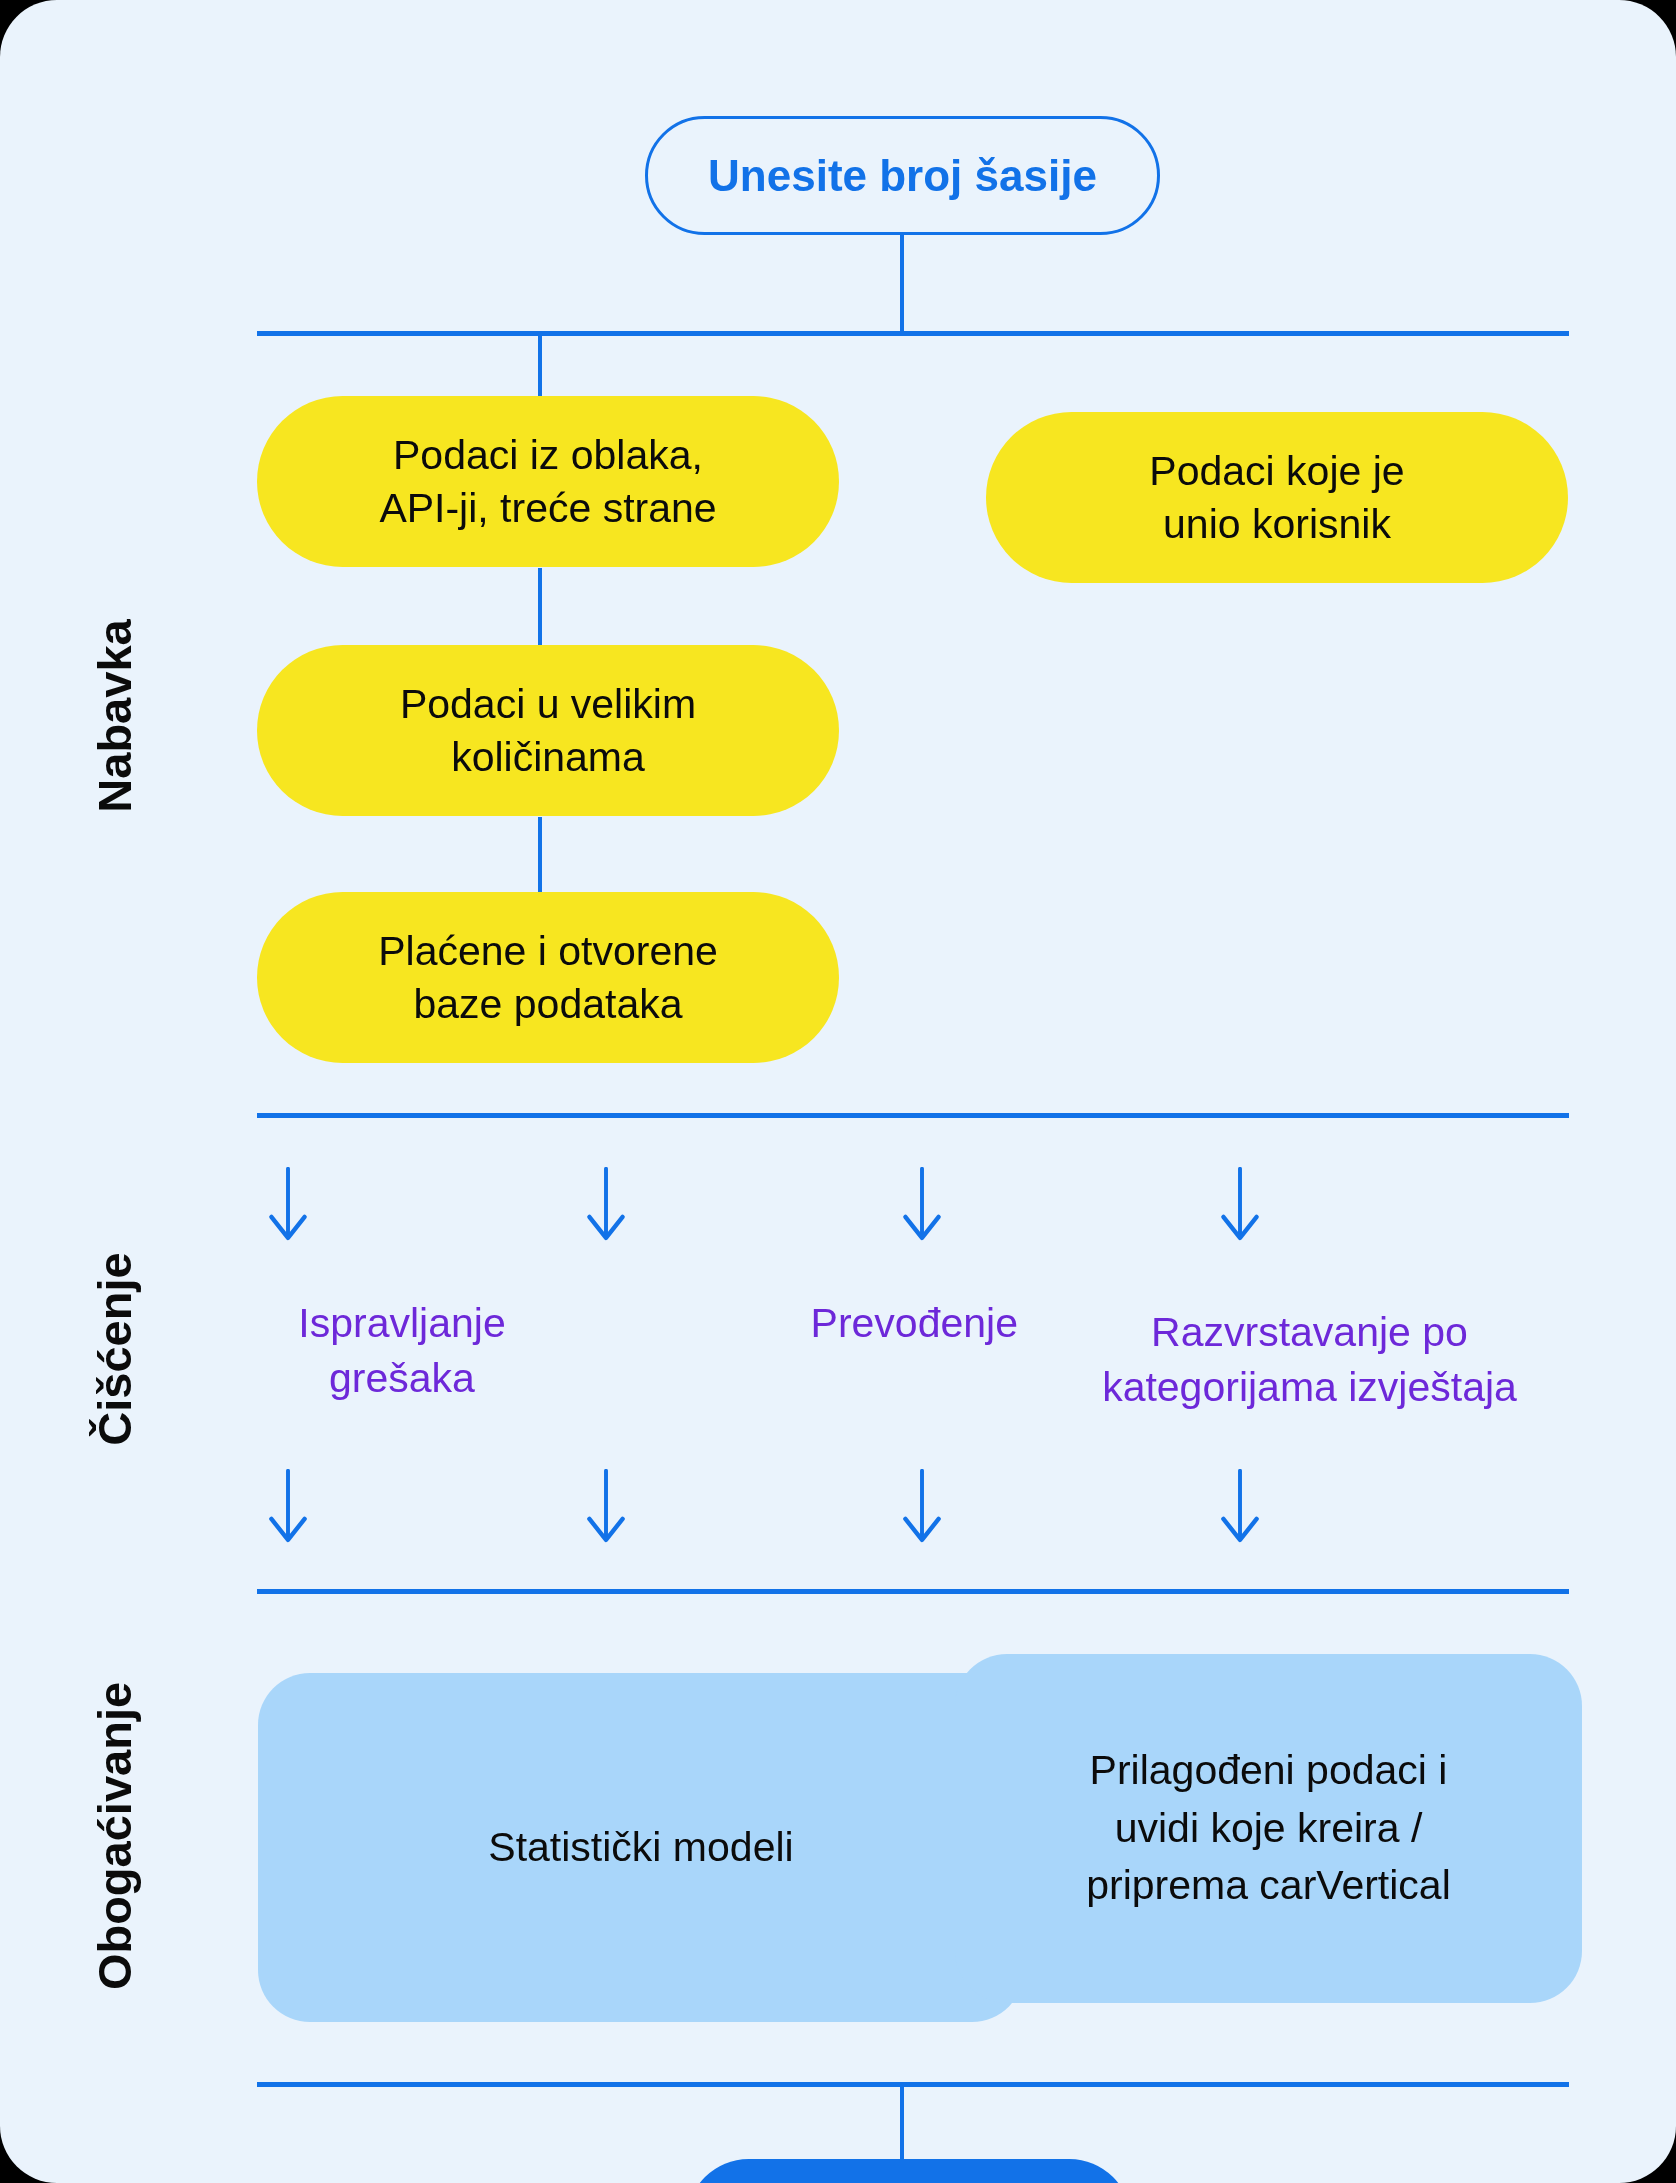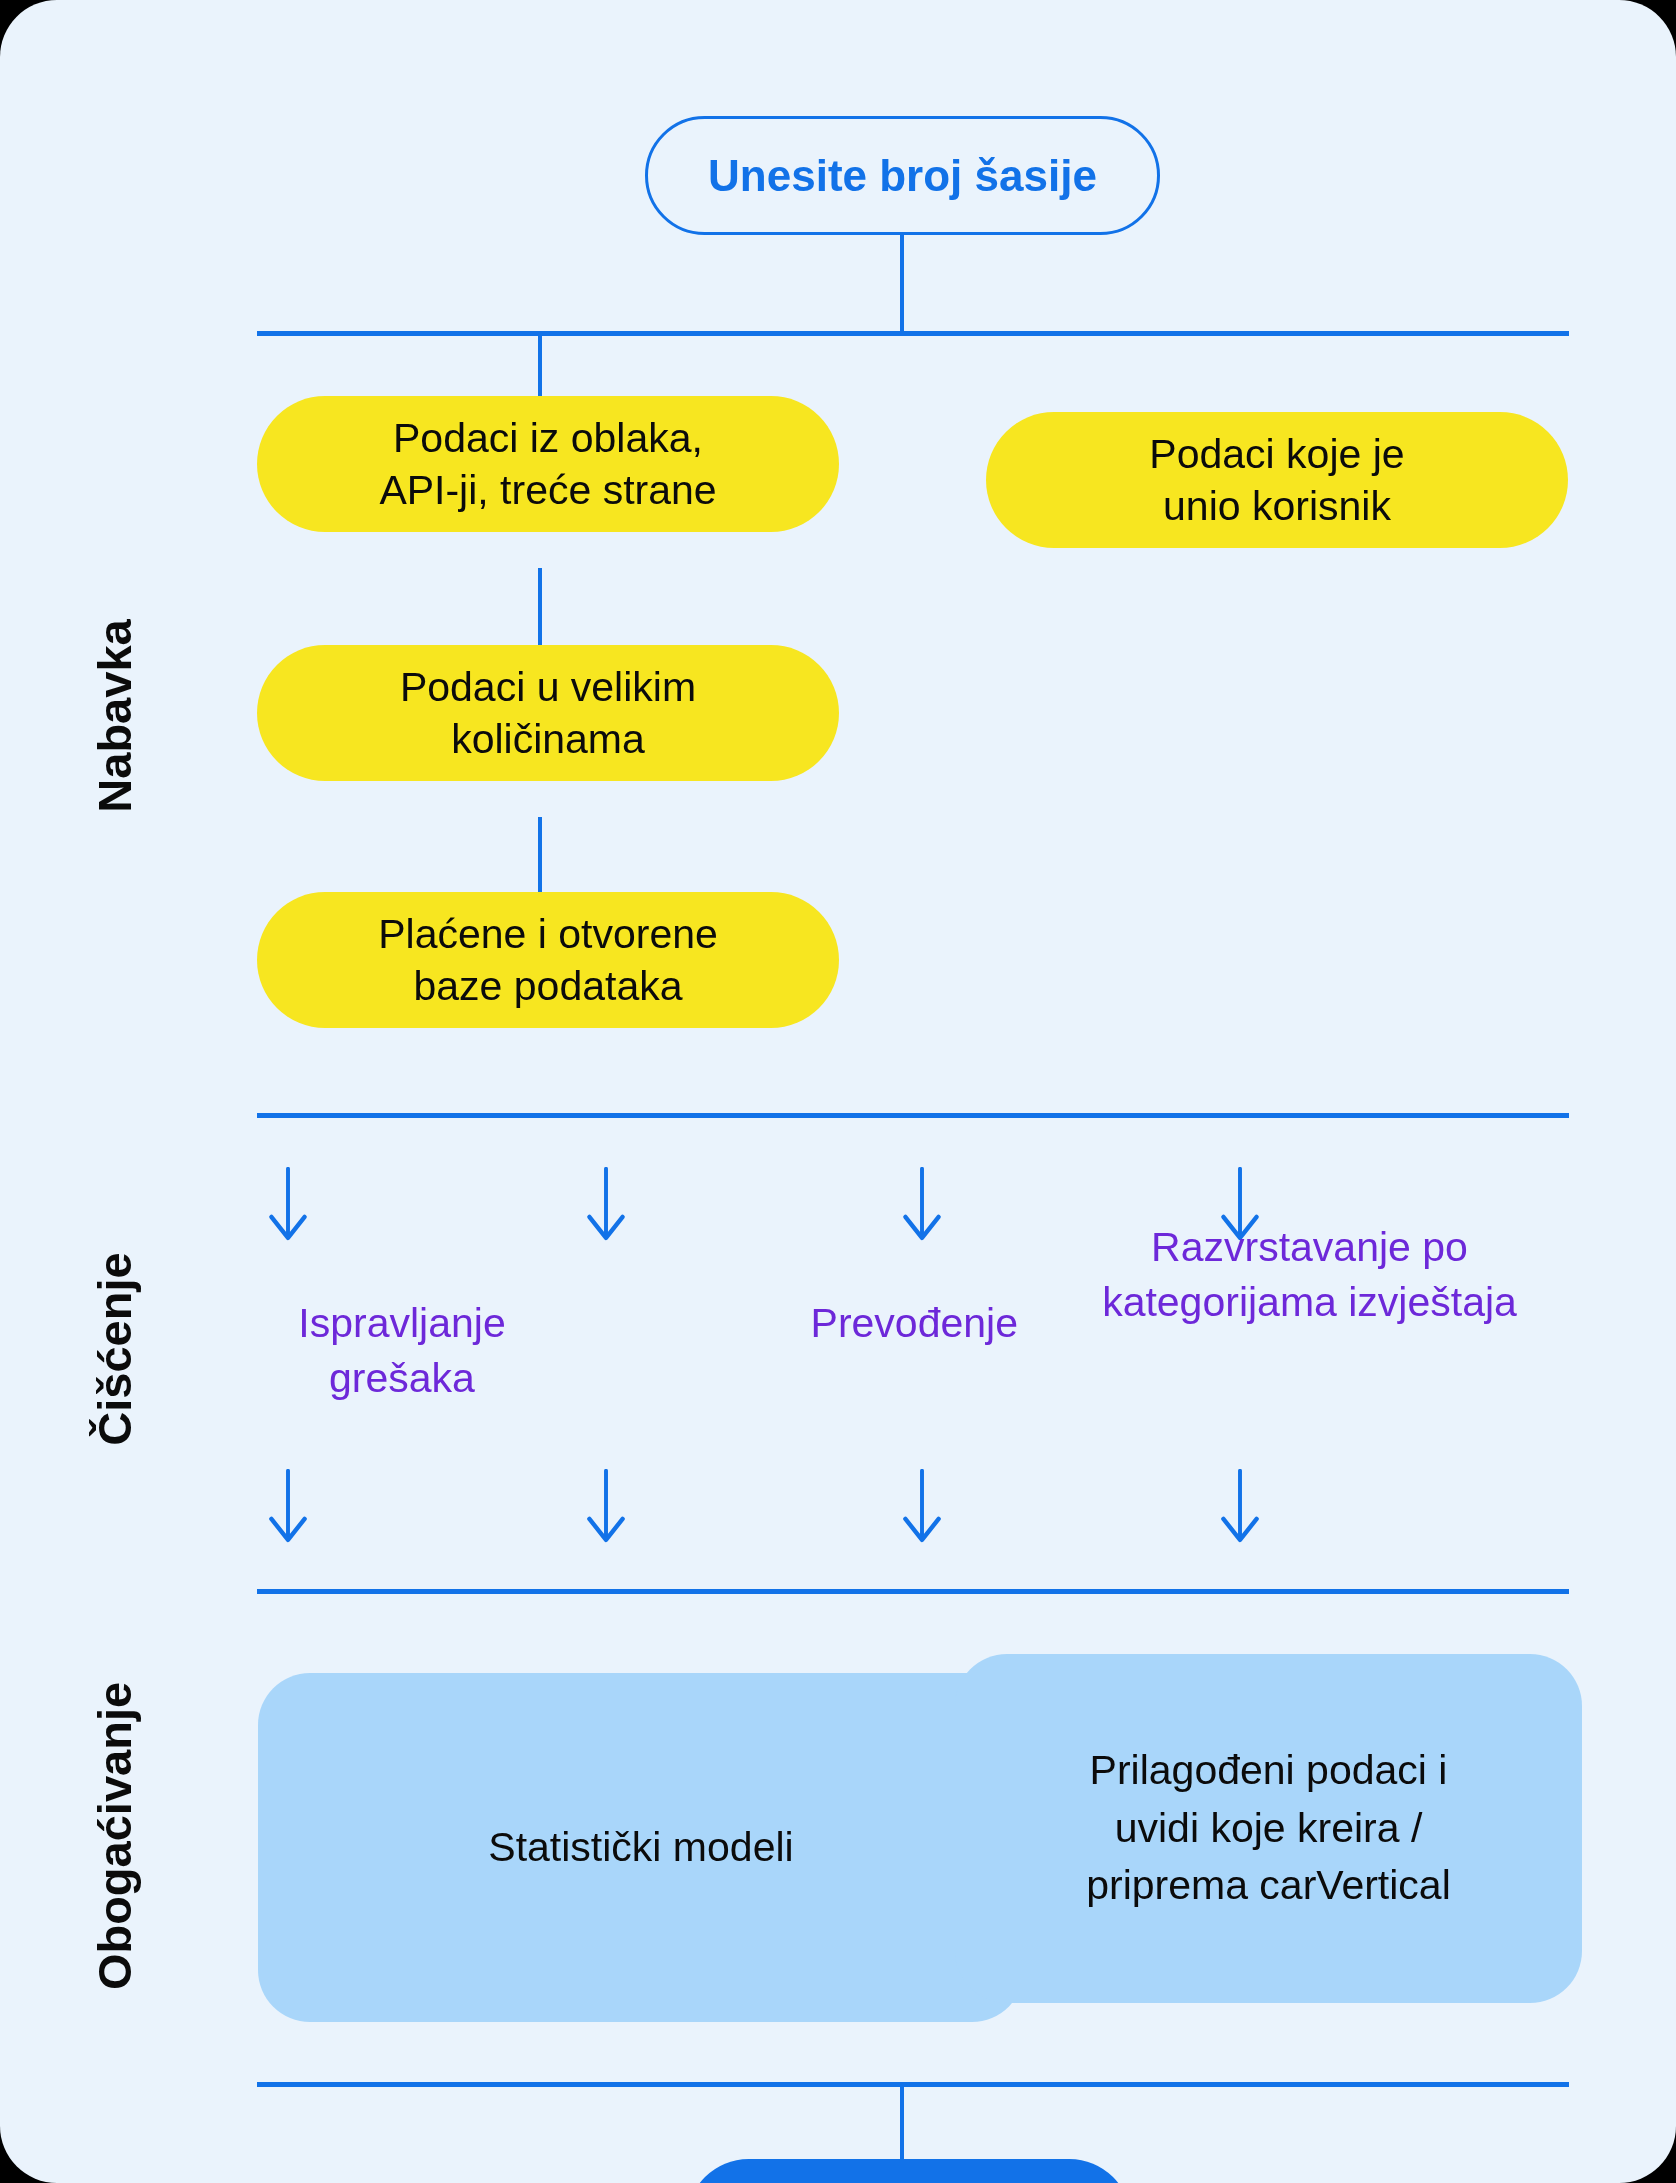--- a/index.html
+++ b/index.html
@@ -32,21 +32,21 @@
     font-weight: 700;
     background: transparent;
   }
 
   
   .vline { width: 3.5px; background: #1272E8; }
   .hline { height: 5.2px; background: #1272E8; }
 
   
   .ypill {
-    width: 582px; height: 136px;
+    width: 582px; height: 171px;
     background: #F7E620;
     border-radius: 86px;
     display: flex; align-items: center; justify-content: center;
     text-align: center;
     color: #0B0B0B;
     font-size: 41px;
     font-weight: 400;
     line-height: 1.28;
     white-space: pre-line;
   }
@@ -151,21 +151,21 @@
   <svg class="abs arrow-svg" style="left:1218px; top:1167px;" width="44" height="77" viewBox="0 0 100 176">
     <line x1="50" y1="4" x2="50" y2="158" stroke="#1272E8" stroke-width="9" stroke-linecap="round"></line>
     <polyline points="12,114 50,162 88,114" fill="none" stroke="#1272E8" stroke-width="10" stroke-linecap="round" stroke-linejoin="round"></polyline>
   </svg>
 
   <div class="abs step-label" style="left:175px; top:1296px; width:454px;">Ispravljanje
 grešaka</div>
 
   <div class="abs step-label" style="left:581px; top:1296px; width:437px;text-align:right;">Prevođenje</div>
 
-  <div class="abs step-label" style="left:982px; top:1220px; width:655px;text-align:center;">Razvrstavanje po
+  <div class="abs step-label" style="left:982px; top:1305px; width:655px;text-align:center;">Razvrstavanje po
 kategorijama izvještaja</div>
 
   <svg class="abs arrow-svg" style="left:266px; top:1469px;" width="44" height="77" viewBox="0 0 100 176">
     <line x1="50" y1="4" x2="50" y2="158" stroke="#1272E8" stroke-width="9" stroke-linecap="round"></line>
     <polyline points="12,114 50,162 88,114" fill="none" stroke="#1272E8" stroke-width="10" stroke-linecap="round" stroke-linejoin="round"></polyline>
   </svg>
   <svg class="abs arrow-svg" style="left:584px; top:1469px;" width="44" height="77" viewBox="0 0 100 176">
     <line x1="50" y1="4" x2="50" y2="158" stroke="#1272E8" stroke-width="9" stroke-linecap="round"></line>
     <polyline points="12,114 50,162 88,114" fill="none" stroke="#1272E8" stroke-width="10" stroke-linecap="round" stroke-linejoin="round"></polyline>
   </svg>

